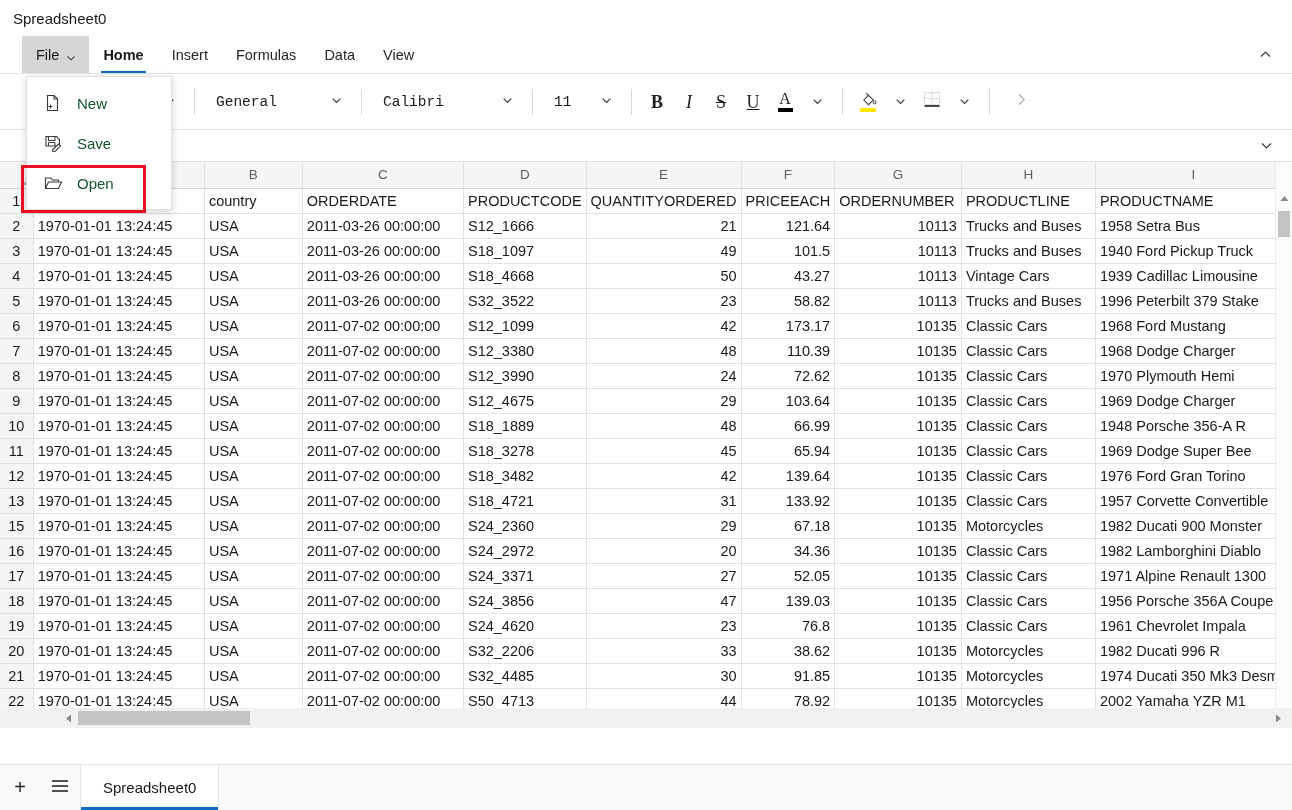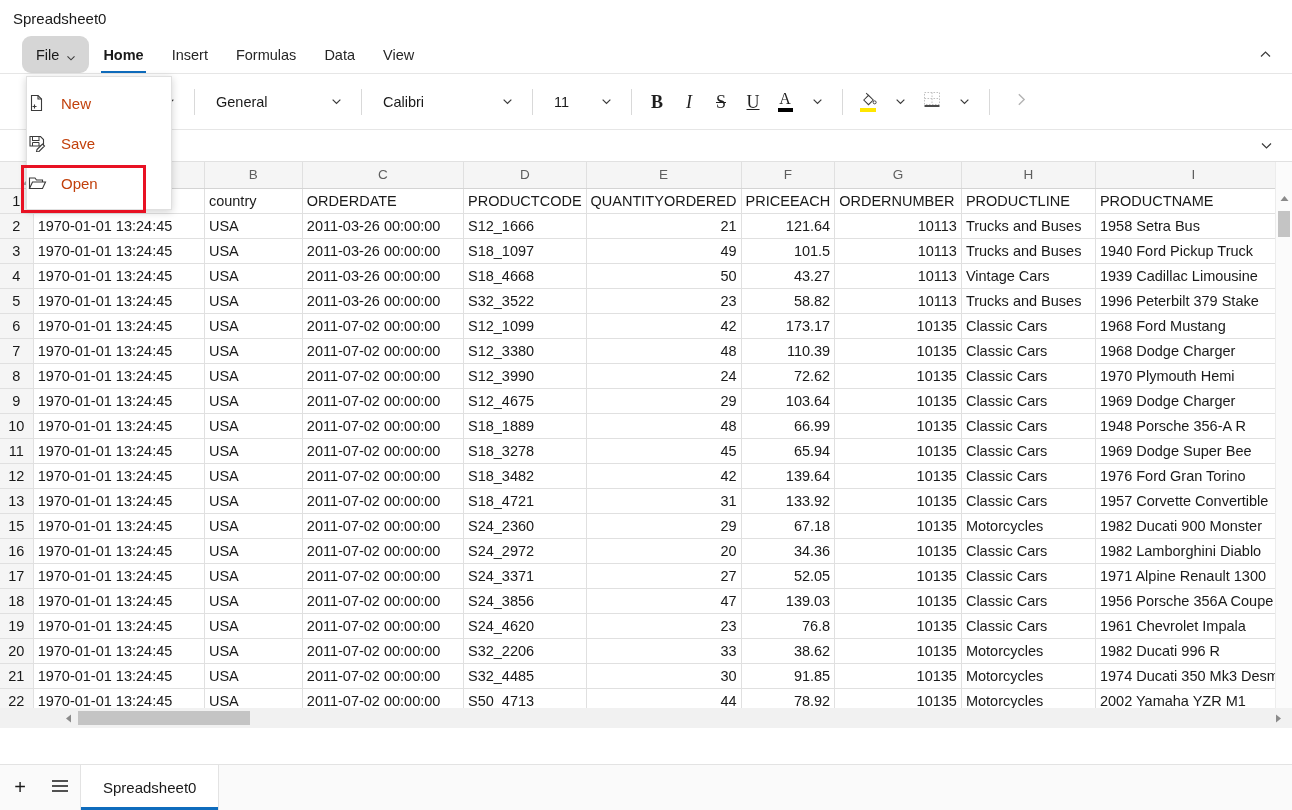--- a/index.html
+++ b/index.html
@@ -29,21 +29,21 @@
     border-bottom: 1px solid #e6e6e6;
     padding-left: 22px;
   }
   .rtab {
     display: flex; align-items: center; gap: 7px;
     padding: 0 14px;
     font-size: 14.5px; color: #262626;
     position: relative; cursor: default;
     white-space: nowrap;
   }
-  .rtab.file { background: #d6d6d6; color:#1a1a1a;border-radius:9px; }
+  .rtab.file { background: #d6d6d6; color:#1a1a1a; }
   .rtab.active { font-weight: bold; color:#1a1a1a; }
   .rtab.active::after {
     content:""; position:absolute; left:12px; right:12px; bottom:0;
     height: 2.5px; background:#0f6cbd;
   }
   .chev-sm { display:inline-block; width:9px; height:9px; }
   .ribbon-collapse {
     position: absolute; right: 16px; top: 50%; transform: translateY(-50%);
     width: 22px; height: 22px; display:flex; align-items:center; justify-content:center;
   }
@@ -58,21 +58,21 @@
     padding-left: 12px;
   }
   .tb-btn {
     height: 32px; min-width: 32px;
     display:flex; align-items:center; justify-content:center;
     padding: 0 7px; color:#3b3b3b;
   }
   .tb-sep { width:1px; height:26px; background:#d9d9d9; margin: 0 9px; }
   .tb-combo {
     height:30px; display:flex; align-items:center; justify-content:space-between;
-    padding: 0 10px 0 12px; font-size: 14.5px; color:#1a1a1a;
+    padding: 0 10px 0 12px; font-size: 14.5px; color:#1a1a1a;font-family:Liberation Mono, monospace;
   }
   .tb-combo .lbl { white-space:nowrap; }
   .tb-combo .cv { margin-left: 26px; }
   .combo-general { width: 148px; }
   .combo-font { width: 152px; }
   .combo-size { width: 80px; }
   .combo-size .cv { margin-left: 12px; }
   .tb-letter { font-size: 18px; color:#1f1f1f; line-height:1; }
   .tb-overflow { margin-left: 6px; color:#b3b3b3; }
 
@@ -191,21 +191,21 @@
     position:absolute; left: 26px; top: 76px;
     width: 146px;
     background:#ffffff;
     border: 1px solid #e0e0e0;
     box-shadow: 0 2px 8px rgba(0,0,0,0.18);
     padding: 6px 0;
     z-index: 50;
   }
   .fm-item {
     height: 40px; display:flex; align-items:center; gap: 14px;
-    font-size: 15px; color:#c2410c;
+    padding-left: 16px; font-size: 15px; color:#14532d;
   }
   .fm-icon { width: 20px; height:20px; display:flex; align-items:center; justify-content:center; color:#3b3b3b; }
   .save-highlight {
     position:absolute; left: 21px; top: 165px;
     width: 125px; height: 48px;
     border: 3px solid #e81123;
     z-index: 60; pointer-events:none;
   }
 </style>
 </head>

